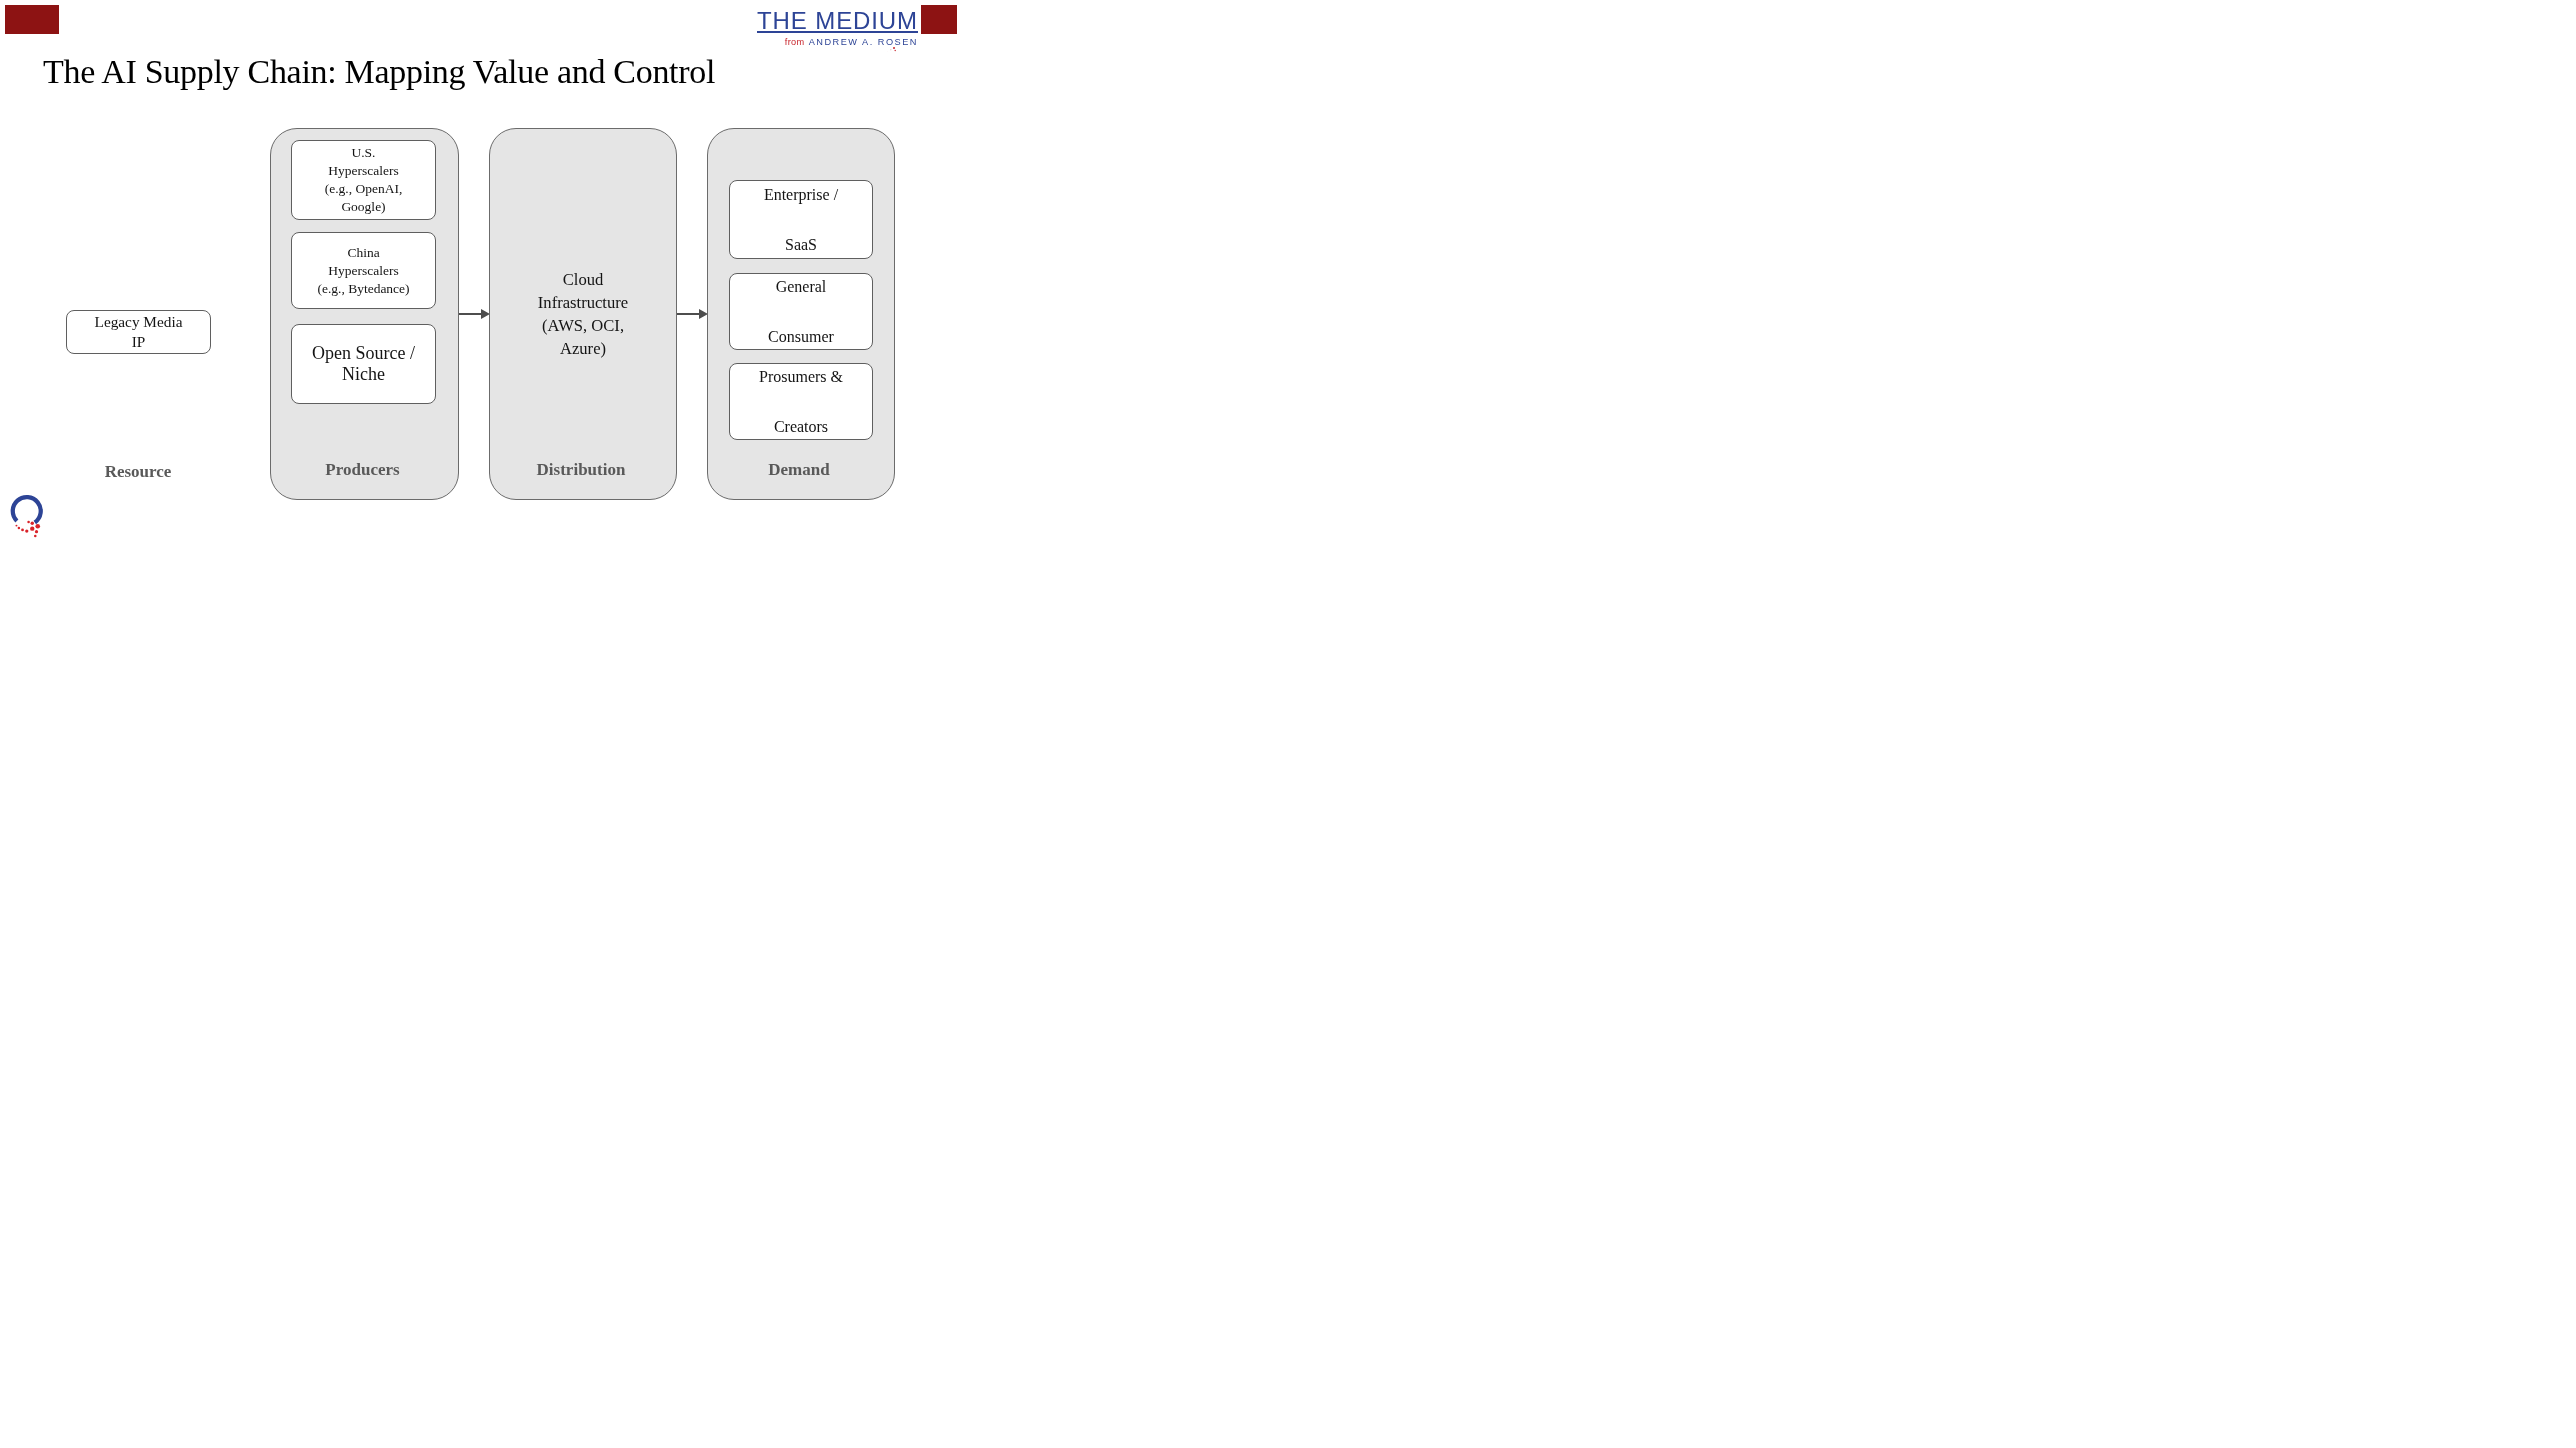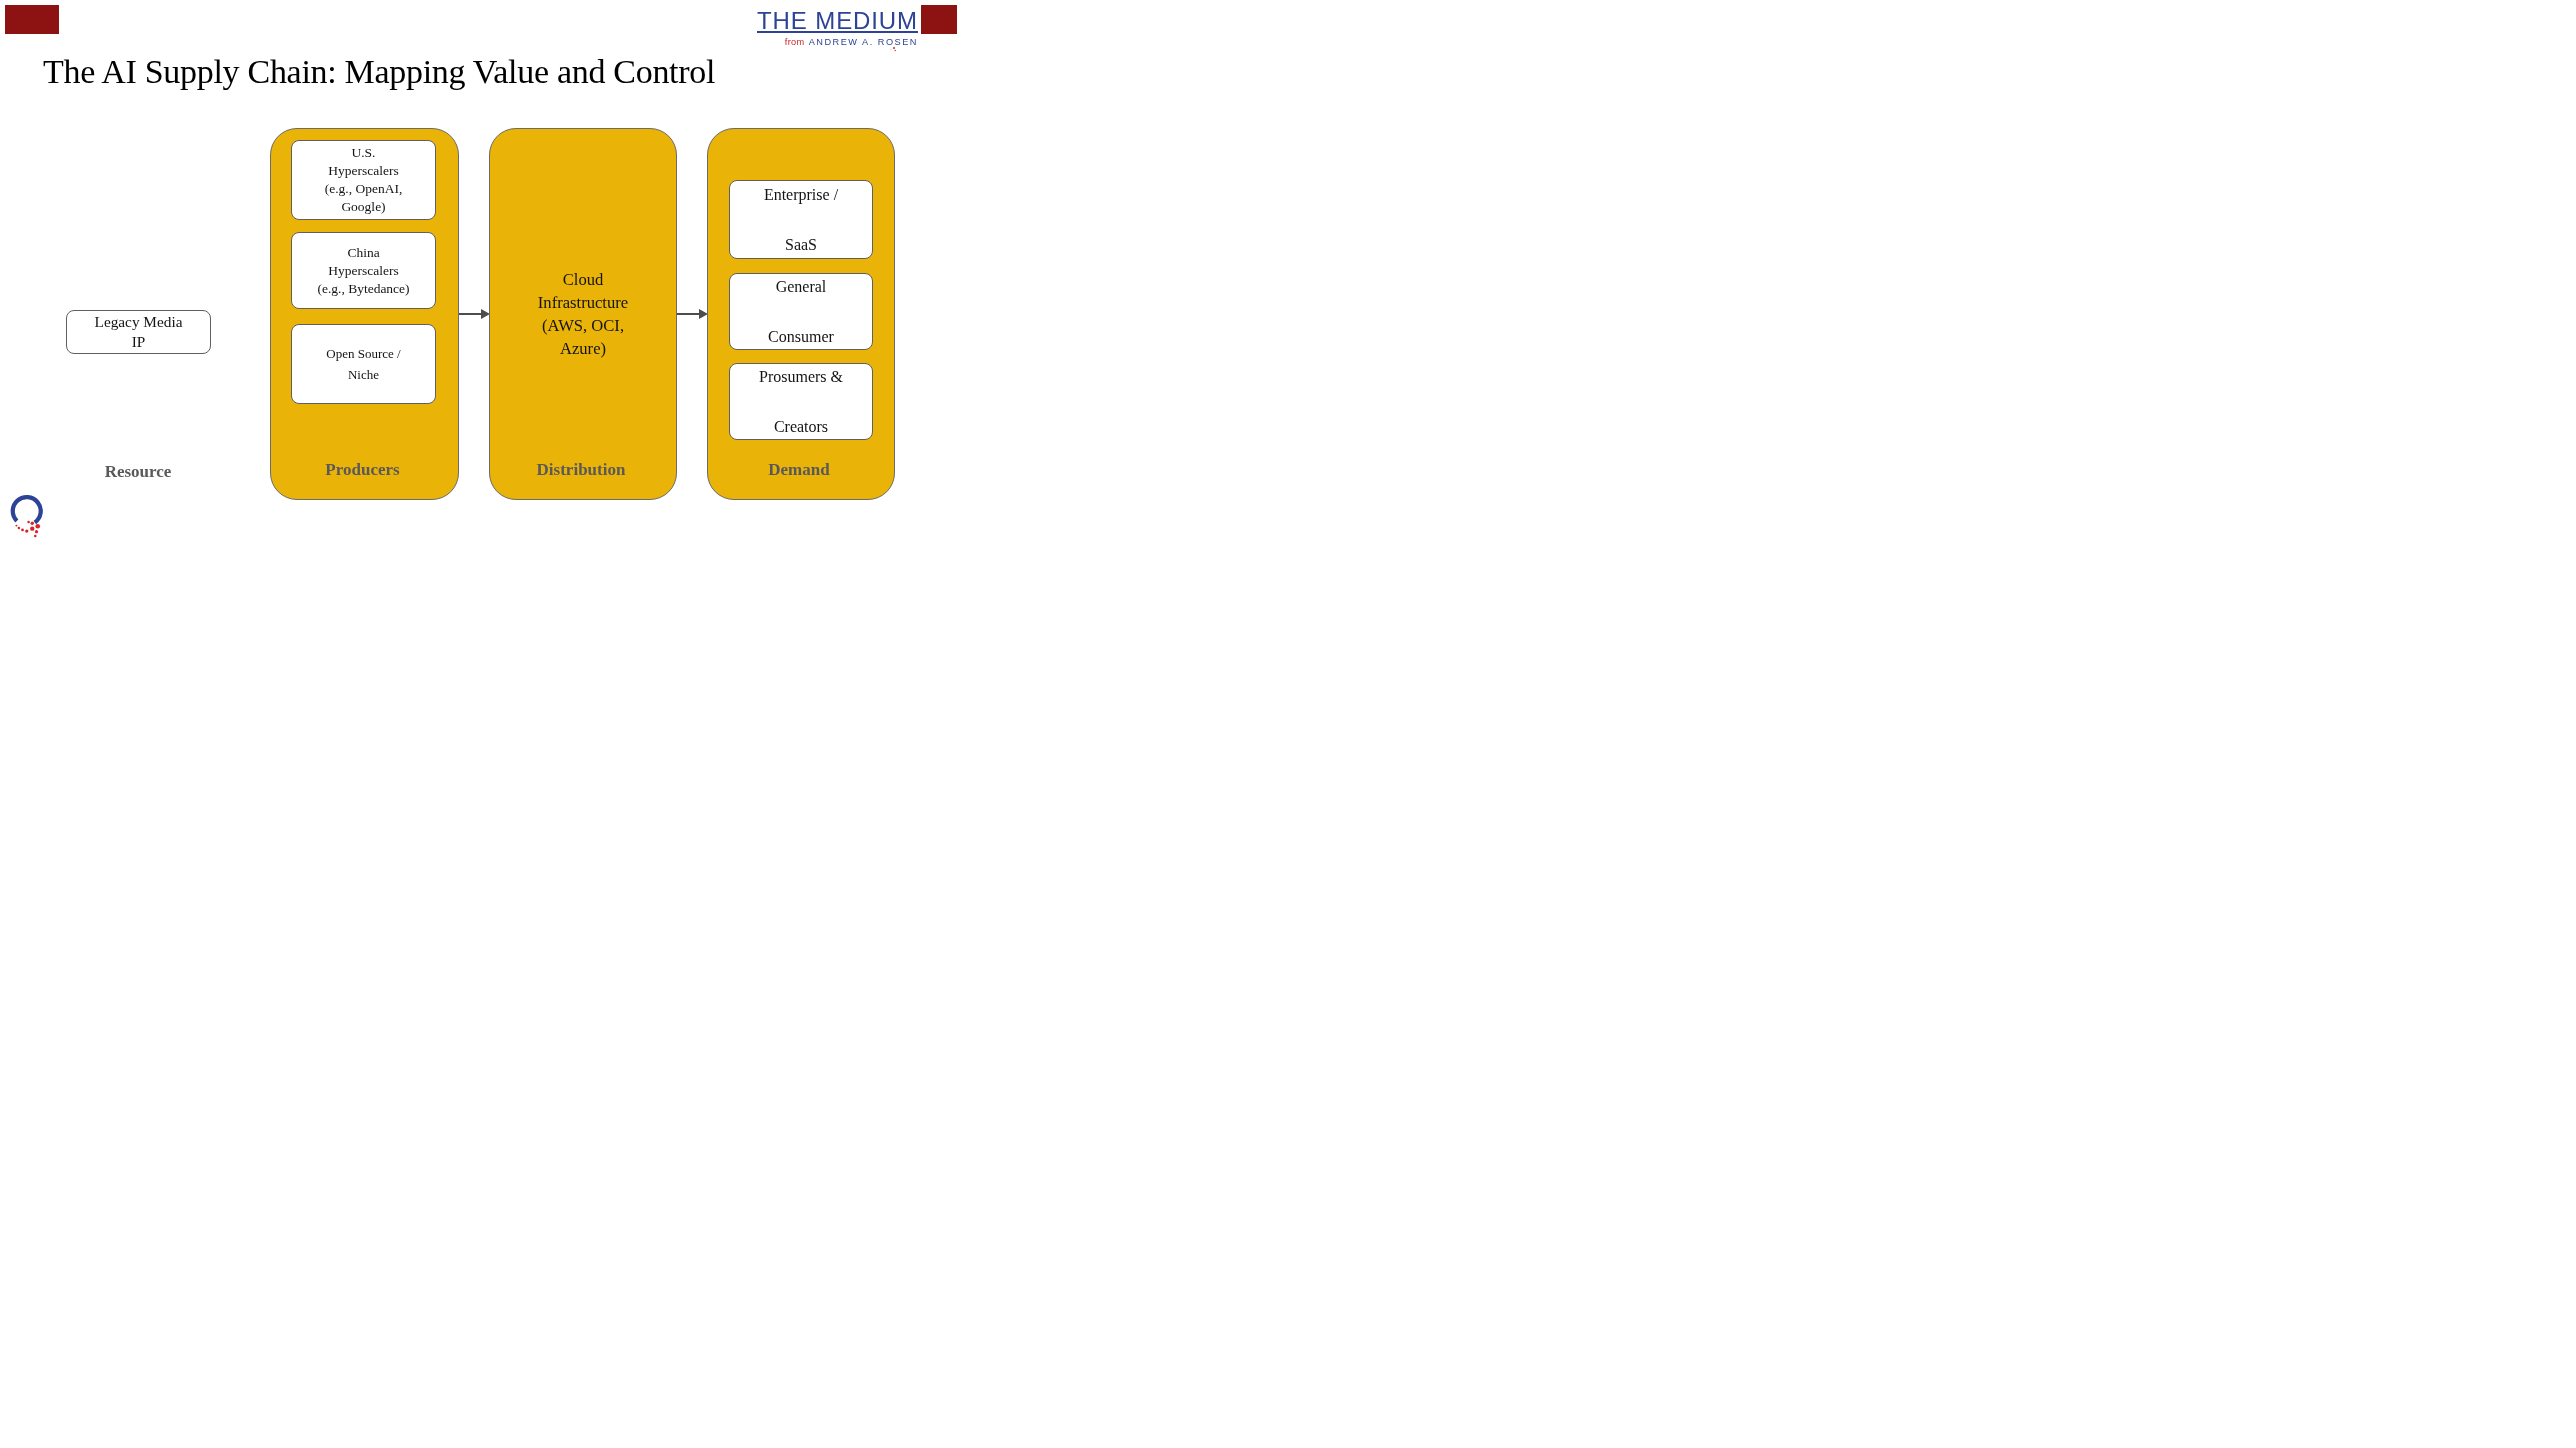--- a/index.html
+++ b/index.html
@@ -22,21 +22,21 @@
   .brand-author{ letter-spacing:1.5px; }
   .o-dots { position:absolute; right:23px; bottom:-1.2px; width:2.5px; height:2.5px;
             border-radius:50%; }
 
   
   .title { position:absolute; left:43px; top:53px; font-size:34px; font-weight:400;
            color:#000000; white-space:nowrap; letter-spacing:-0.3px; }
 
   
   .container { position:absolute; top:128px; height:372px; width:188px;
-               border:1.2px solid #6b6b6b; border-radius:27px; background:#eab308; }
+               border:1.2px solid #6b6b6b; border-radius:27px; background:#e5e5e5; }
   .container.producers    { left:270px; width:189px; }
   .container.distribution { left:489px; }
   .container.demand       { left:707px; }
 
   
   .col-label { font-size:17px; font-weight:bold; color:#595959; text-align:center;
                line-height:26px; font-family:"Liberation Serif", serif; }
   .col-label.in-container { position:absolute; left:0; right:4px; bottom:16px; }
   .col-label.resource { position:absolute; left:59px; top:459px; width:158px; }
 
@@ -45,21 +45,21 @@
           background:#ffffff; display:flex; flex-direction:column;
           justify-content:center; text-align:center; }
   .mini .ln { display:block; }
 
   .legacy { left:66px; top:310px; width:145px; height:44px; position:absolute;
             font-size:15.3px; line-height:20px;text-align:center; }
 
   .producers .mini { left:20px; width:145px; font-size:13.5px; line-height:18px; }
   .mini.p1 { top:11px;  height:80px; }
   .mini.p2 { top:103px; height:77px; }
-  .mini.p3 { top:195px; height:80px; font-size:13px; line-height:21px; }
+  .mini.p3 { top:195px; height:80px; font-size:18px; line-height:21px; }
 
   .demand .mini { left:21px; width:144px; font-size:16px; line-height:22px;gap:28px; }
   .mini.d1 { top:51px;  height:79px; }
   .mini.d2 { top:144px; height:77px; }
   .mini.d3 { top:234px; height:77px; }
 
   .dist-text { position:absolute; left:4.9px; right:4.9px; top:0; height:100%;
                display:flex; flex-direction:column; justify-content:center;
                text-align:center; font-size:16.6px; line-height:23px; }
 

